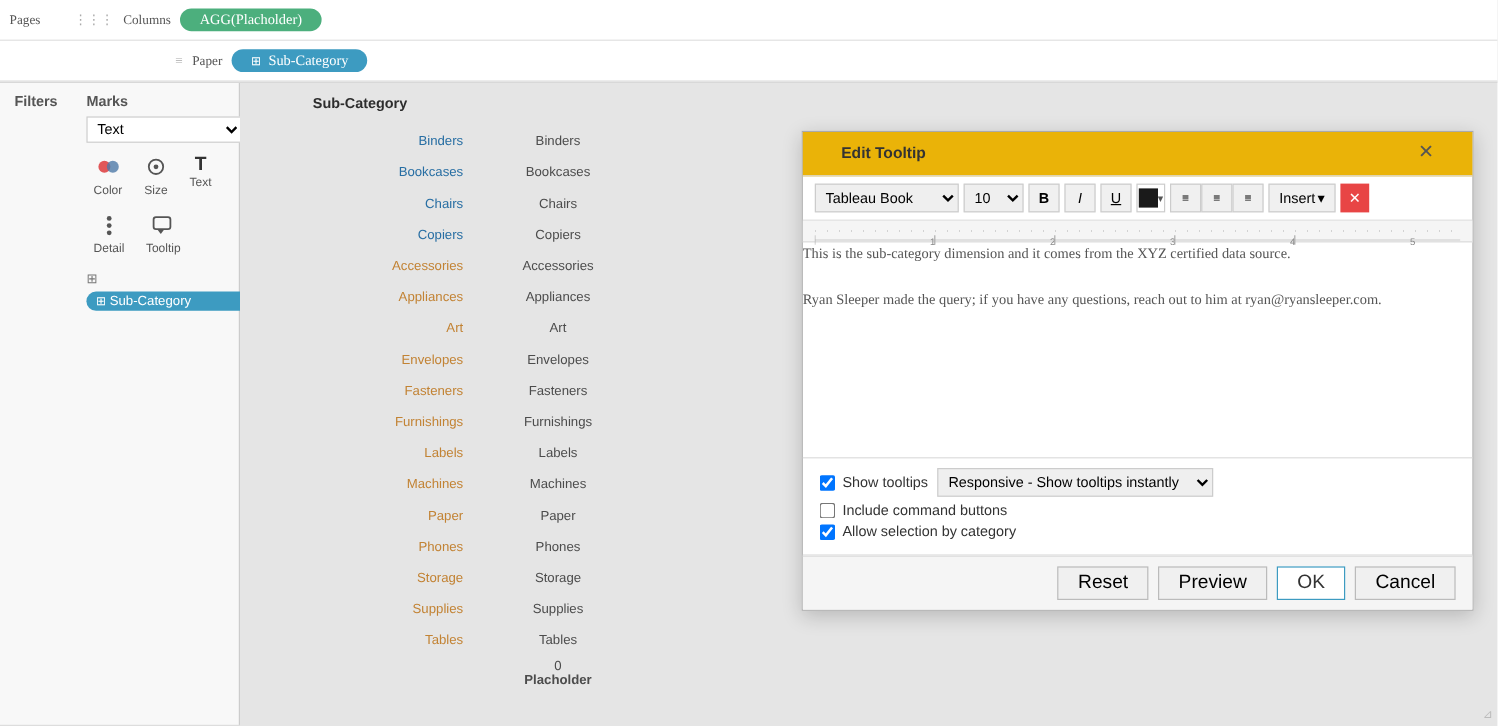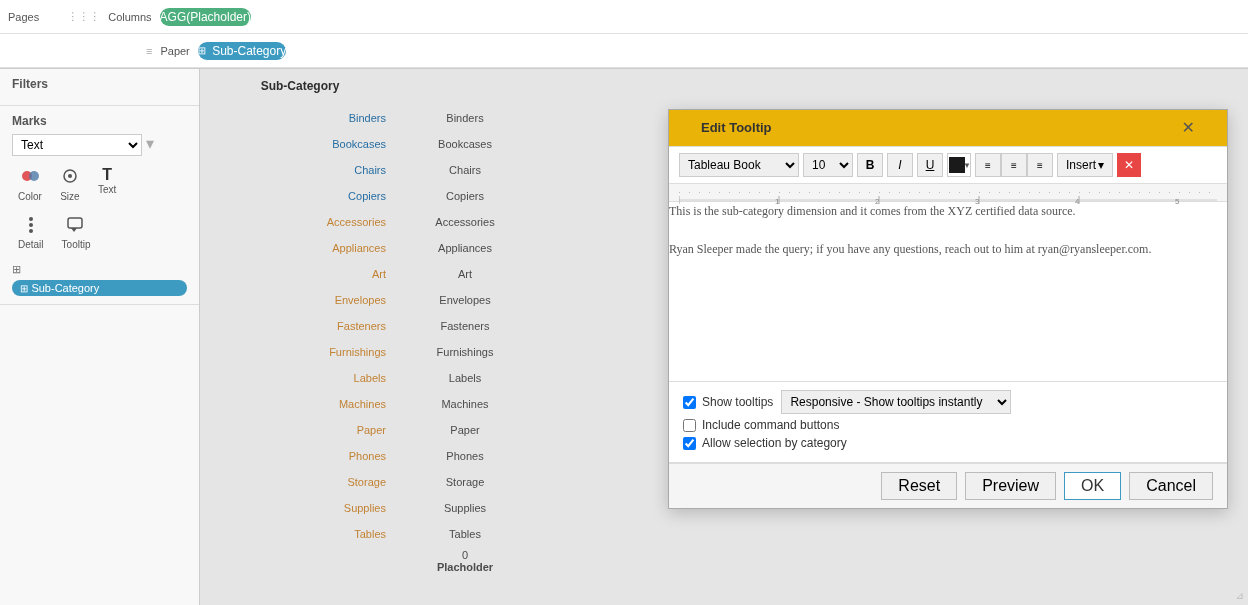--- a/index.html
+++ b/index.html
@@ -1,31 +1,31 @@
 <!DOCTYPE html>
 <html><head>
   <meta charset="utf-8">
   <style>
     * { box-sizing: border-box; margin: 0; padding: 0; }
     body { font-family: 'Segoe UI', Arial, sans-serif; font-size: 12px; background: #fff; color: #333; }
 
     .app-container { display: flex; flex-direction: column; height: 605px; width: 1248px; overflow: hidden; }
 
     
-    .shelf-rows { display: flex; flex-direction: column; border-bottom: 1px solid #ccc; }
+    .shelf-rows { display: flex; flex-direction: column; border-bottom: 1px solid #ccc; font-family: Liberation Serif, serif; }
     .shelf-row { display: flex; align-items: center; height: 34px; border-bottom: 1px solid #e0e0e0; padding: 0 8px; gap: 8px; }
     .shelf-label { font-size: 11px; color: #555; display: flex; align-items: center; gap: 4px; }
-    .shelf-pill { background: #3d9bc1; color: #fff; border-radius: 12px; padding: 2px 0; font-size: 12px; display: flex; align-items: center; gap: 4px; }
+    .shelf-pill { background: #3d9bc1; color: #fff; border-radius: 12px; padding: 2px 16px; font-size: 12px; display: flex; align-items: center; gap: 4px; }
     .shelf-pill-green { background: #4caf7d; }
 
     
     .main-area { display: flex; flex: 1; overflow: hidden; }
 
     
-    .sidebar { width: 200px; border-right: 1px solid #ccc; display: flex; flex-direction: column; background: #f8f8f8; }
+    .sidebar { width: 200px; border-right: 1px solid #ccc; display: flex; flex-direction: row; background: #f8f8f8; }
     .sidebar-section { padding: 8px 12px; border-bottom: 1px solid #ddd; }
     .sidebar-section-title { font-size: 12px; font-weight: bold; color: #555; margin-bottom: 6px; }
     .marks-control { display: flex; gap: 4px; margin-bottom: 6px; }
     .marks-select { width: 130px; padding: 2px 4px; font-size: 12px; border: 1px solid #ccc; background: #fff; }
     .marks-icons { display: flex; gap: 6px; margin-bottom: 4px; flex-wrap: wrap; }
     .mark-item { display: flex; flex-direction: column; align-items: center; cursor: pointer; padding: 4px 6px; border-radius: 3px; }
     .mark-icon { font-size: 18px; color: #555; }
     .mark-label { font-size: 10px; color: #555; }
     .mark-item-active .mark-icon { color: #333; }
     .sub-category-pill { background: #3d9bc1; color: #fff; border-radius: 10px; padding: 2px 8px; font-size: 11px; display: flex; align-items: center; gap: 3px; margin-top: 4px; cursor: pointer; }

